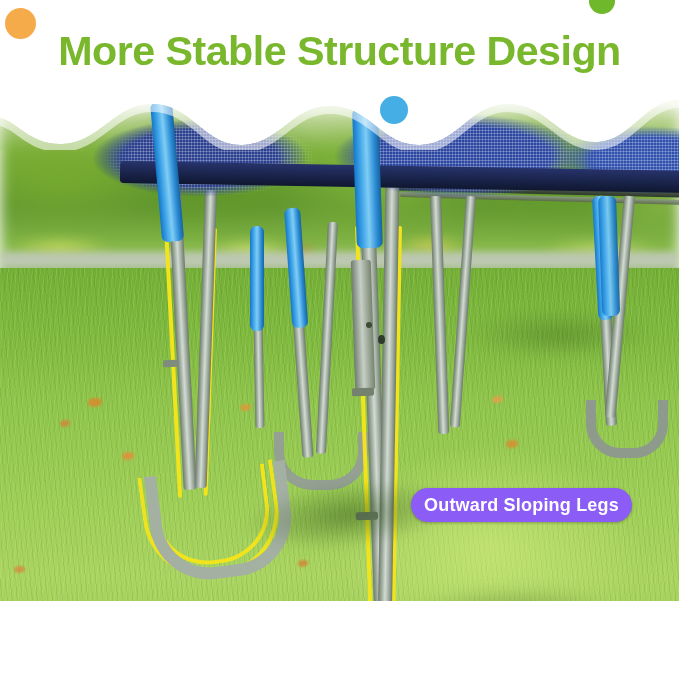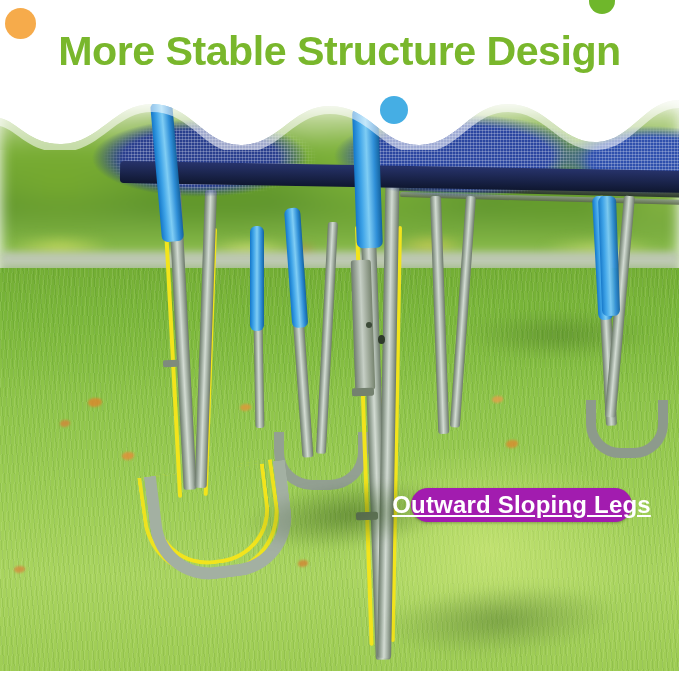--- a/index.html
+++ b/index.html
@@ -3,21 +3,21 @@
 <meta charset="utf-8">
 <style>
   html, body {
     margin: 0;
     padding: 0;
     background: #ffffff;
   }
   #poster {
     position: relative;
     width: 679px;
-    height: 671px;
+    height: 601px;
     overflow: hidden;
     background: #ffffff;
     font-family: "Liberation Sans", sans-serif;
   }
 
   
   .photo {
     position: absolute;
     left: 0;
     top: 0;
@@ -199,24 +199,23 @@
     color: #ffffff;
     font-weight: bold;
     font-family: "Liberation Sans", sans-serif;
     white-space: nowrap;
     box-shadow: 0 1px 3px rgba(0,0,0,.28);
   }
   .badge-blue {
     left: 411px; top: 488px;
     width: 221px; height: 34px;
     border-radius: 17px;
-    background: #a21caf;
-    font-size: 24px;
+    background: #8b5cf6;
+    font-size: 18px;
     letter-spacing: .2px;
-    text-decoration: underline;
   }
   .badge-orange {
     left: 398px; top: 624px;
     width: 272px; height: 38px;
     border-radius: 19px;
     background: #f08c10;
     font-size: 19px;
     letter-spacing: .2px;
   }
 </style>

